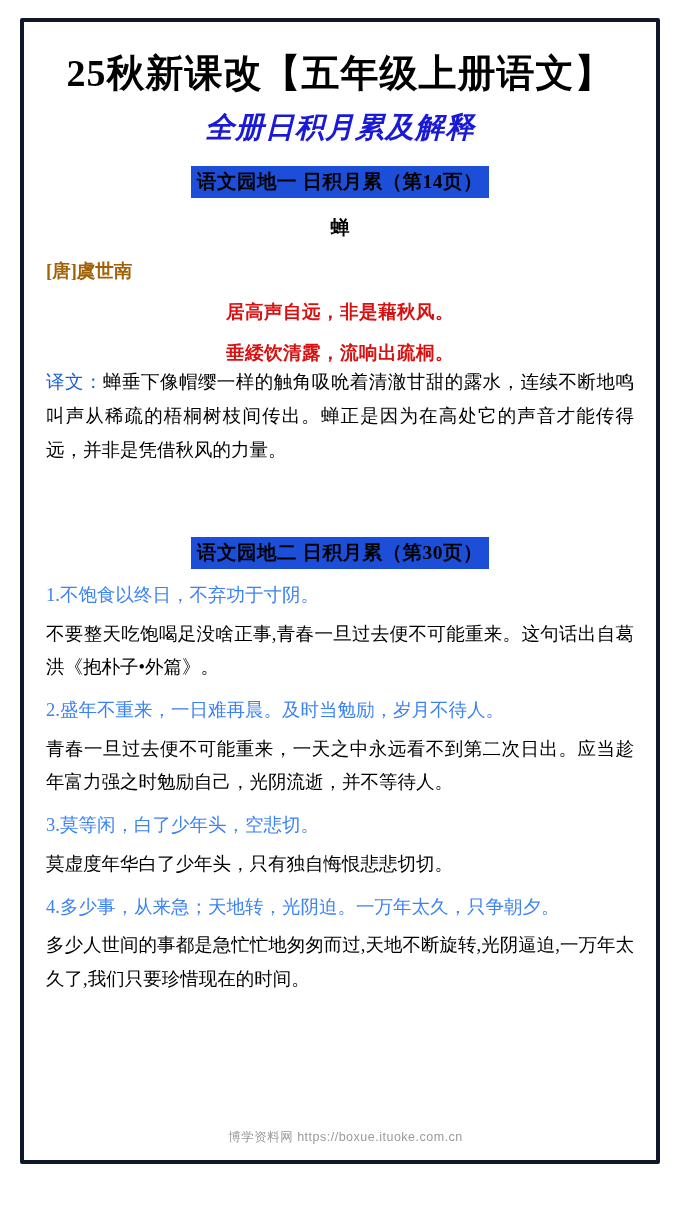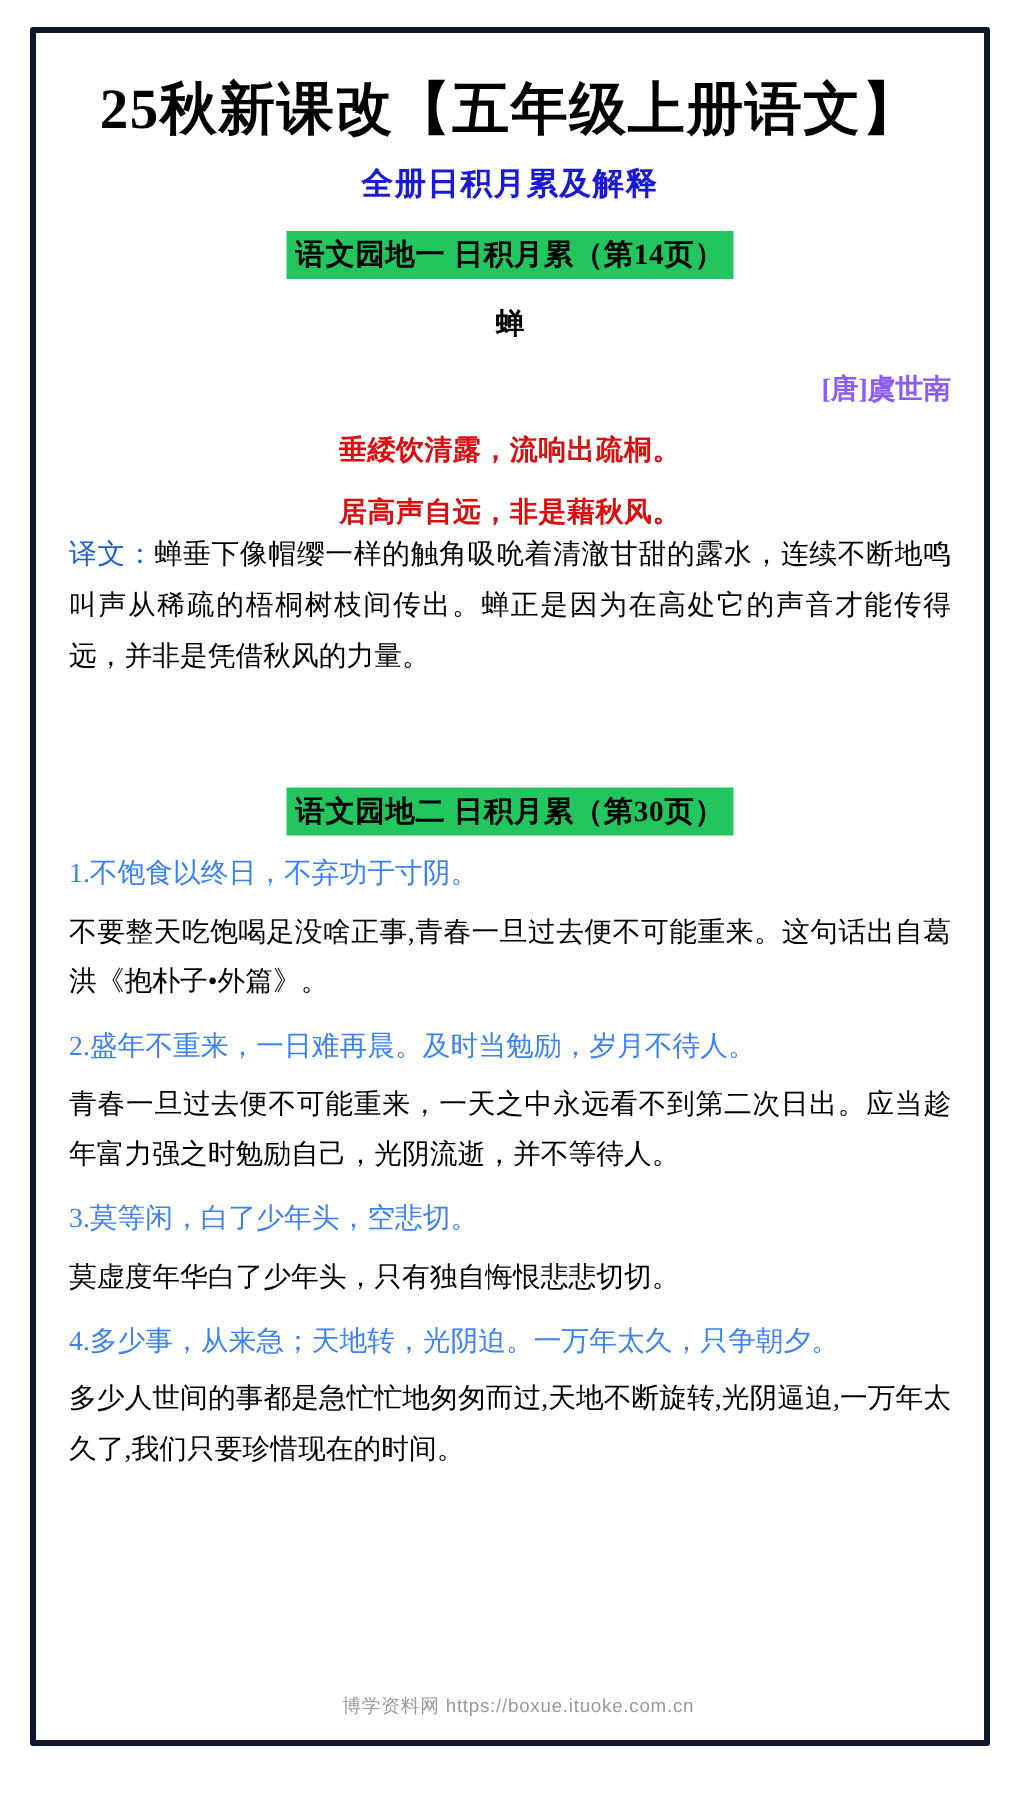--- a/index.html
+++ b/index.html
@@ -36,50 +36,51 @@
     font-size: 38px;
     line-height: 1.15;
     color: #000000;
     letter-spacing: 1px;
     margin-top: 12px;
   }
   .title-sub {
     text-align: center;
     font-family: "Liberation Serif", "DejaVu Serif", serif;
     font-weight: bold;
-    font-size: 21px;
+    font-size: 29px;
     color: #1a1ad6;
     margin-top: 12px;
     letter-spacing: 1px;
+    font-style: italic;
   }
   .section-head {
     text-align: center;
     margin-top: 18px;
   }
   .section-head span {
     display: inline-block;
-    background: #22c55e;
+    background: #1d4ed8;
     color: #000000;
     font-weight: bold;
     font-size: 19.5px;
     padding: 2px 6px 3px 6px;
     letter-spacing: 0.5px;
   }
   .poem-title {
     text-align: center;
     font-weight: bold;
     font-size: 19px;
     color: #000000;
     margin-top: 17px;
   }
   .poem-author {
-    text-align: right;
+    text-align: left;
     font-weight: bold;
     font-size: 18.5px;
-    color: #8b5cf6;
+    color: #a16207;
     margin-top: 17px;
   }
   .poem-line {
     text-align: center;
     font-weight: bold;
     font-size: 18.5px;
     color: #d81010;
     margin-top: 16px;
     letter-spacing: 0.5px;
   }
@@ -129,22 +130,22 @@
 
     <div class="title-main">25秋新课改【五年级上册语文】</div>
     <div class="title-sub">全册日积月累及解释</div>
 
     <div class="section-head">
       <span>语文园地一  日积月累（第14页）</span>
     </div>
 
     <div class="poem-title">蝉</div>
     <div class="poem-author">[唐]虞世南</div>
+    <div class="poem-line">居高声自远，非是藉秋风。</div>
     <div class="poem-line">垂緌饮清露，流响出疏桐。</div>
-    <div class="poem-line">居高声自远，非是藉秋风。</div>
 
     <div class="translation">
       <span class="tr-label">译文：</span><span>蝉垂下像帽缨一样的触角吸吮着清澈甘甜的露水，连续不断地鸣叫声从稀疏的梧桐树枝间传出。蝉正是因为在高处它的声音才能传得远，并非是凭借秋风的力量。</span>
     </div>
 
     <div class="spacer-lg"></div>
 
     <div class="section-head">
       <span>语文园地二  日积月累（第30页）</span>
     </div>

